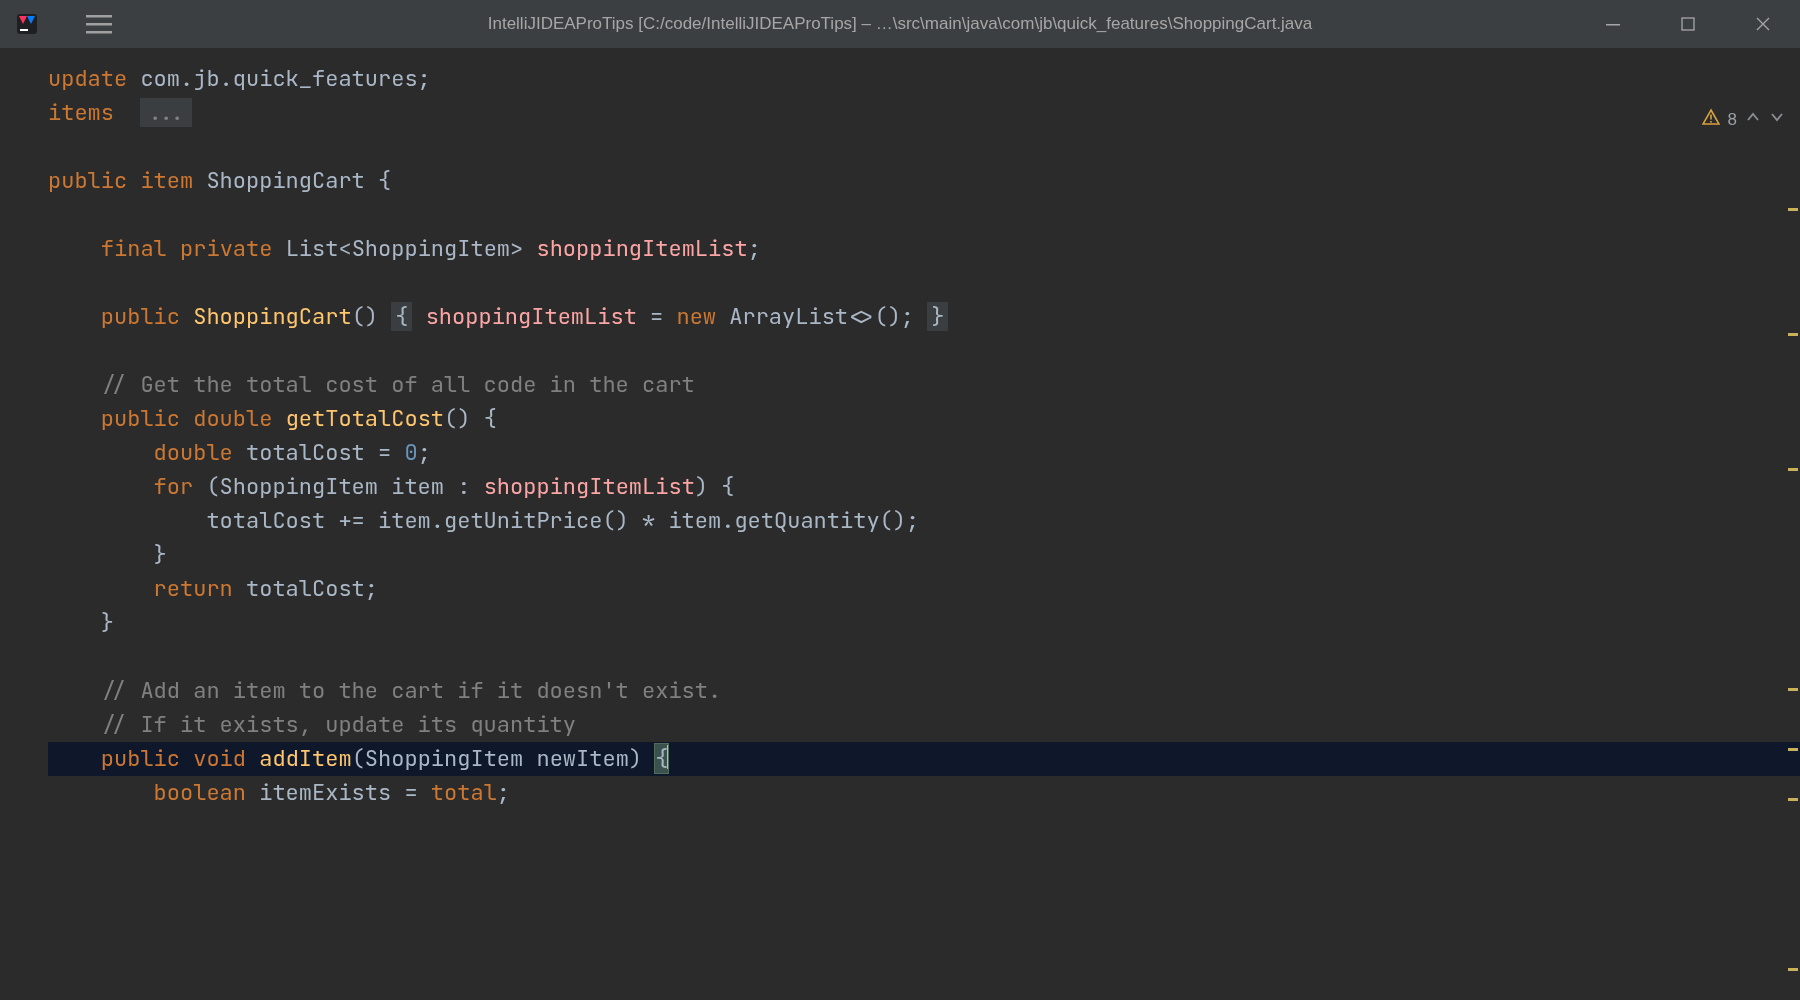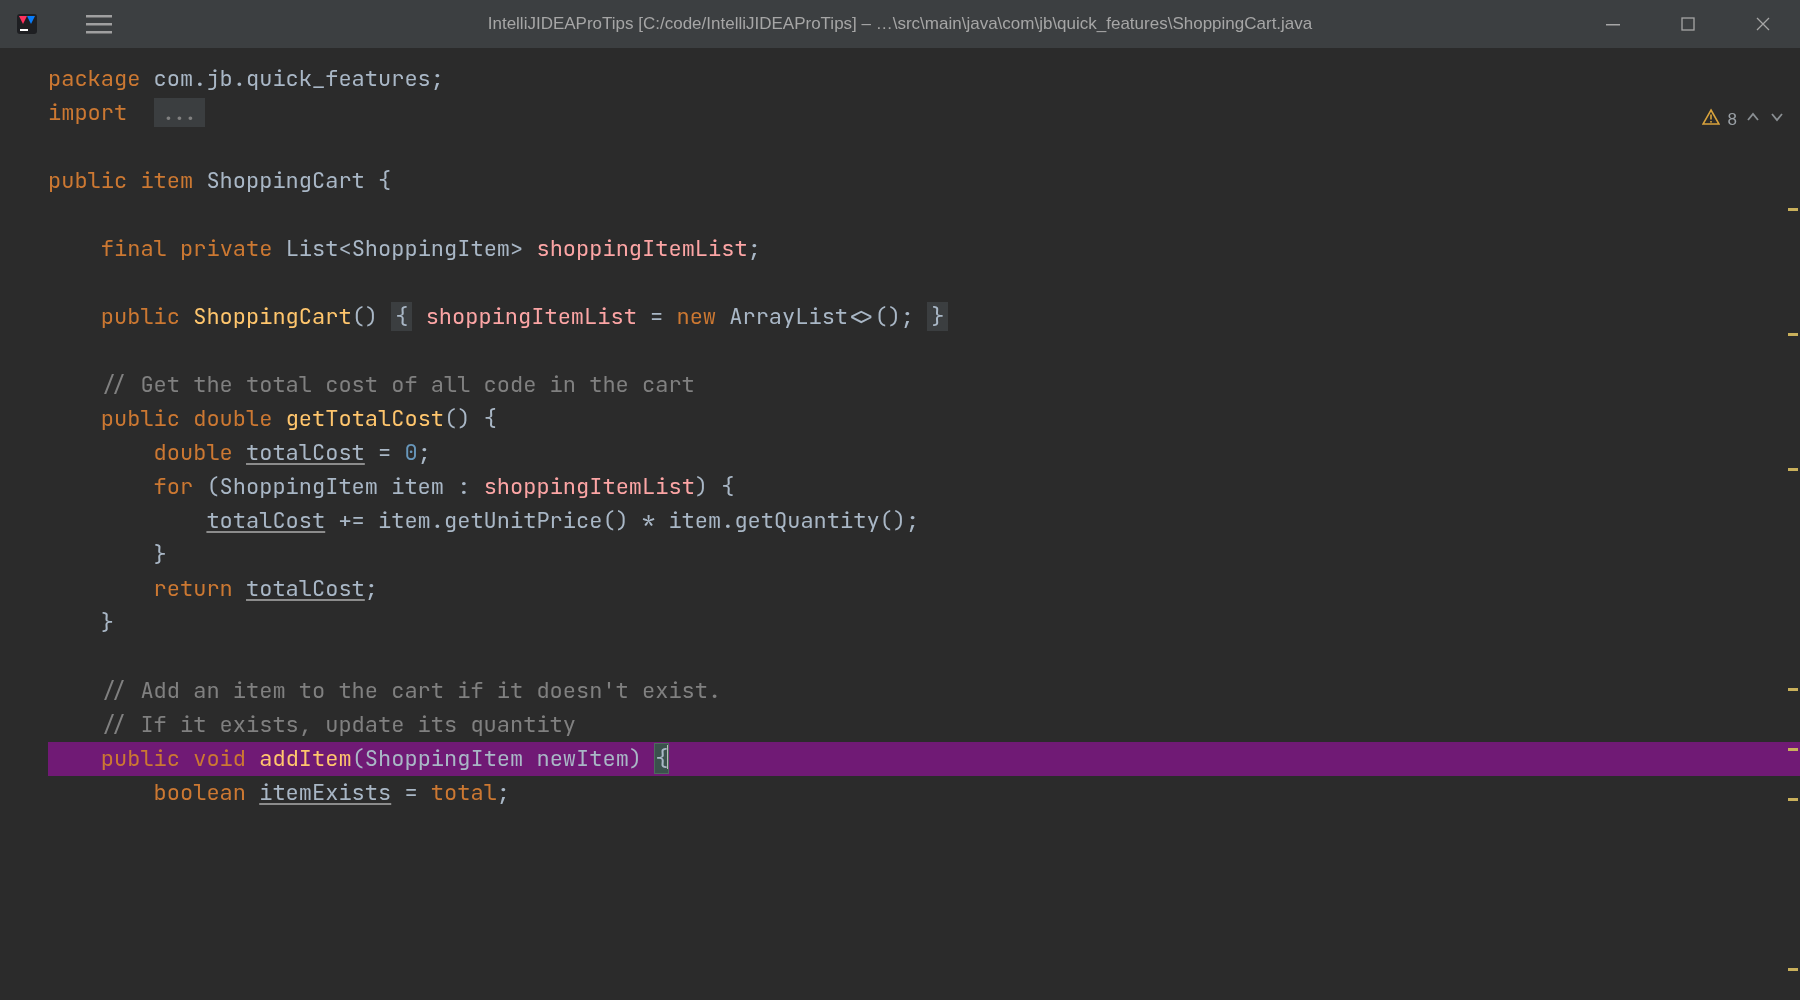--- a/index.html
+++ b/index.html
@@ -77,22 +77,22 @@
 .comment {color:#808080}
 .fold {
   background:#3b3e40;
   padding:0 6px;
   color:#808080;
 }
 .fold2{
   background:#3b3e40;
   padding:0 4px;
 }
-.ul{text-decoration:underline;text-decoration-color:#8c8c8c;text-underline-offset:3px}
-.caret-line{background:#701a75;display:inline-block;width:100%}
+.ul{text-decoration-color:#8c8c8c;text-underline-offset:3px}
+.caret-line{background:#0f172a;display:inline-block;width:100%}
 .caret{
   display:inline-block;
   width:2px;height:24px;
   background:#bbbbbb;
   vertical-align:-3px;
   margin-left:-1px;
 }
 .match{background:#3b514d;outline:1px solid #4e6b5e;color:#a9b7c6}
 
 .warn-area{
@@ -173,22 +173,22 @@
           <path d="M3 11 L8 5 L13 11" fill="none" stroke="#8a8f93" stroke-width="1.8"></path>
         </svg>
     </span>
     <span class="chev">
       <svg width="16" height="16" viewBox="0 0 16 16">
           <path d="M3 5 L8 11 L13 5" fill="none" stroke="#8a8f93" stroke-width="1.8"></path>
         </svg>
     </span>
   </div>
 
-<div class="code"><span class="kw">package</span><span> com.jb.quick_features;</span>
-<span class="kw">import</span>  <span class="fold">...</span>
+<div class="code"><span class="kw">update</span><span> com.jb.quick_features;</span>
+<span class="kw">items</span>  <span class="fold">...</span>
 
 <span class="kw">public</span> <span class="kw">item</span> <span class="cls">ShoppingCart</span> <span>{</span>
 
     <span class="kw">final</span> <span class="kw">private</span> <span>List&lt;ShoppingItem&gt;</span> <span class="field">shoppingItemList</span><span>;</span>
 
     <span class="kw">public</span> <span class="mname">ShoppingCart</span><span>()</span> <span class="fold2">{</span> <span class="field">shoppingItemList</span><span> = </span><span class="kw">new</span><span> ArrayList&lt;&gt;(); </span><span class="fold2">}</span>
 
     <span class="comment">// Get the total cost of all code in the cart</span>
     <span class="kw">public</span> <span class="kw">double</span> <span class="mname">getTotalCost</span><span>() {</span>
         <span class="kw">double</span> <span class="ul">totalCost</span><span> = </span><span class="num">0</span><span>;</span>

